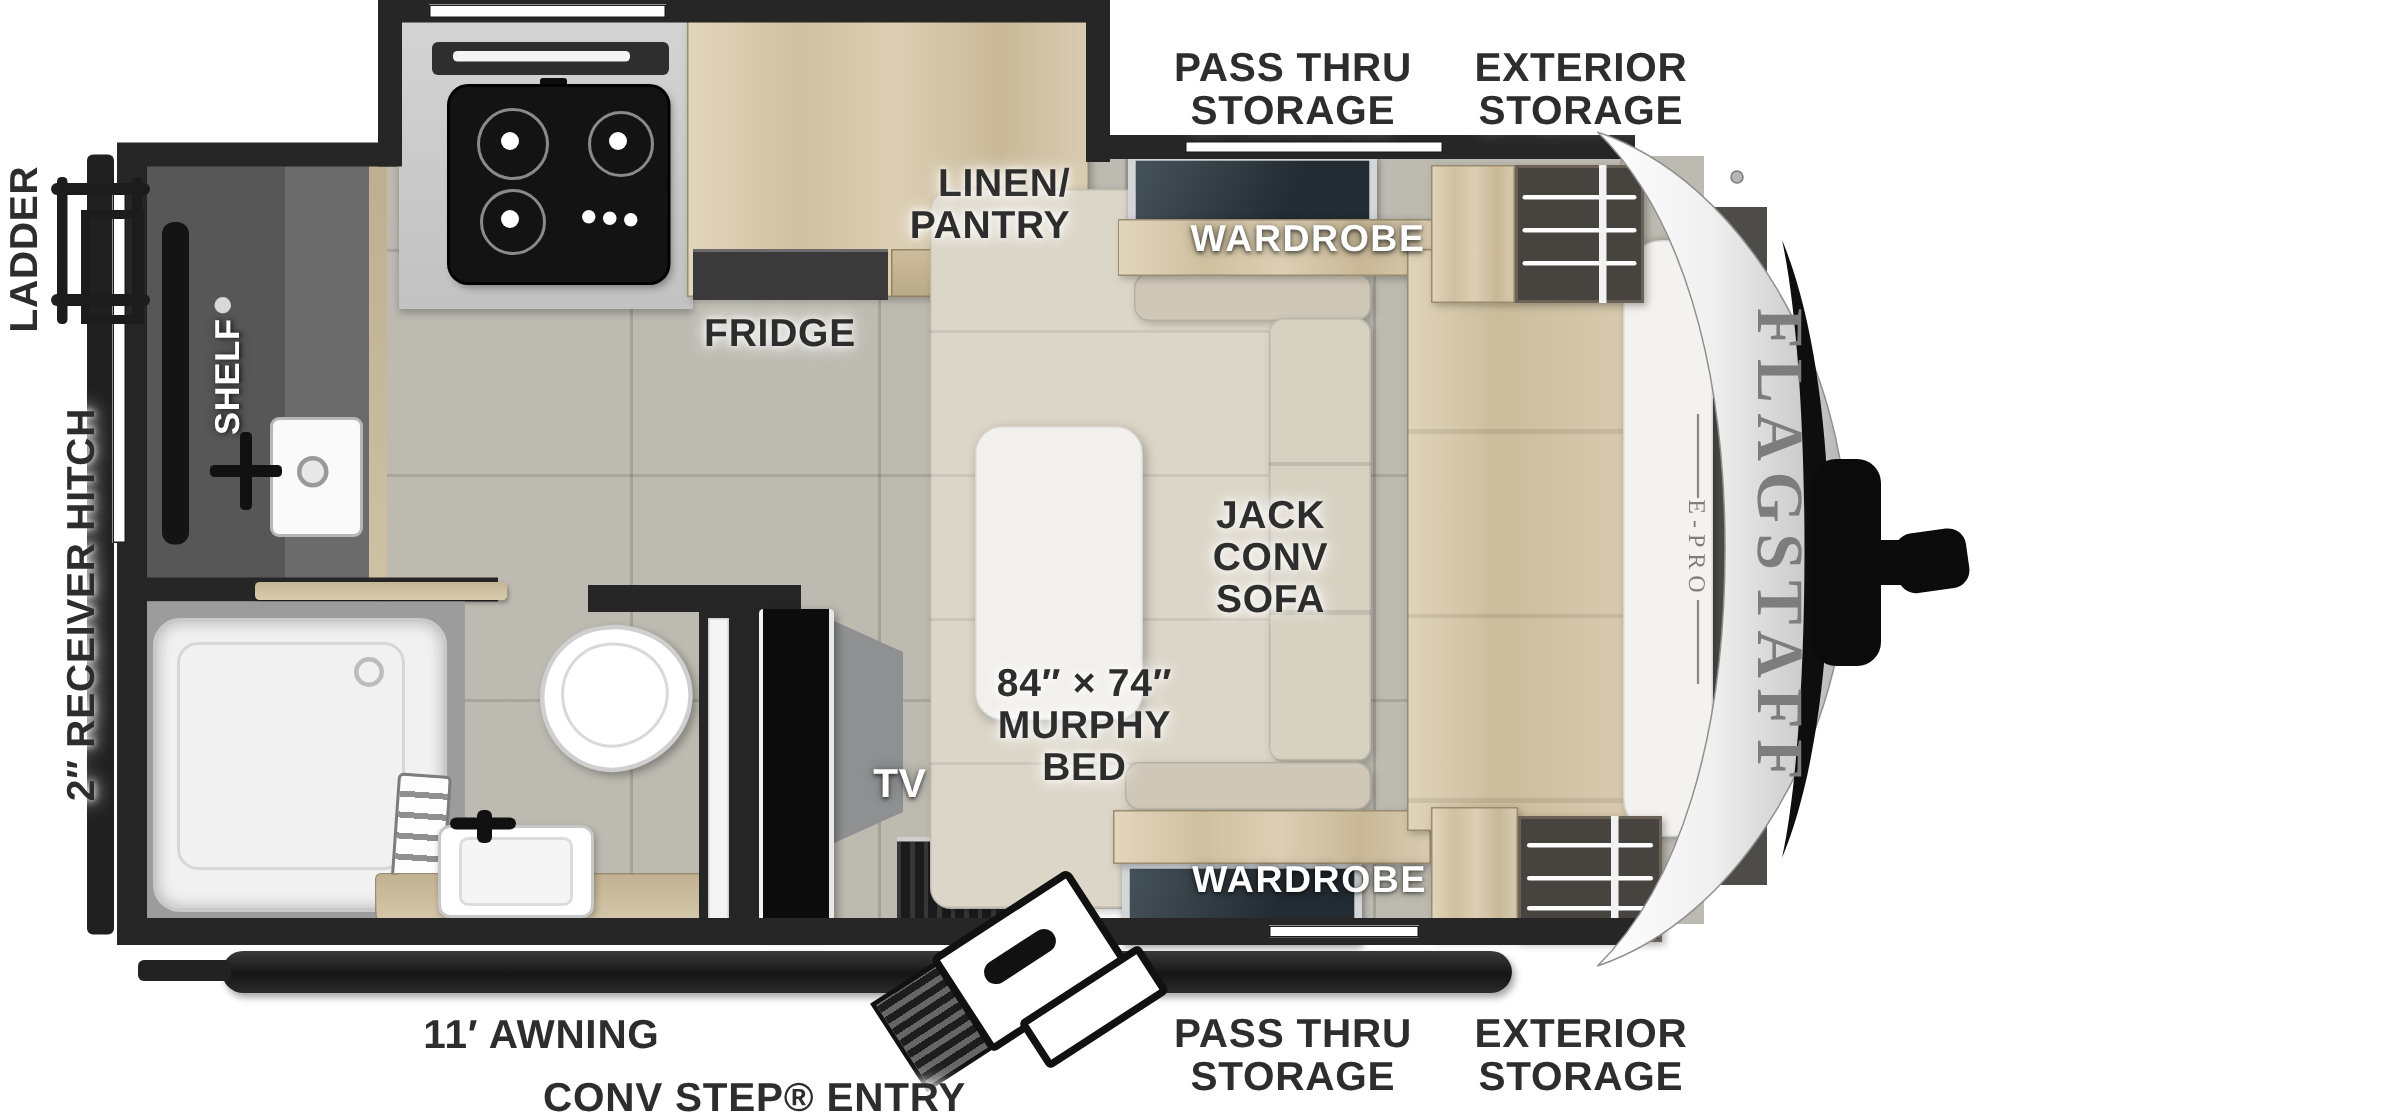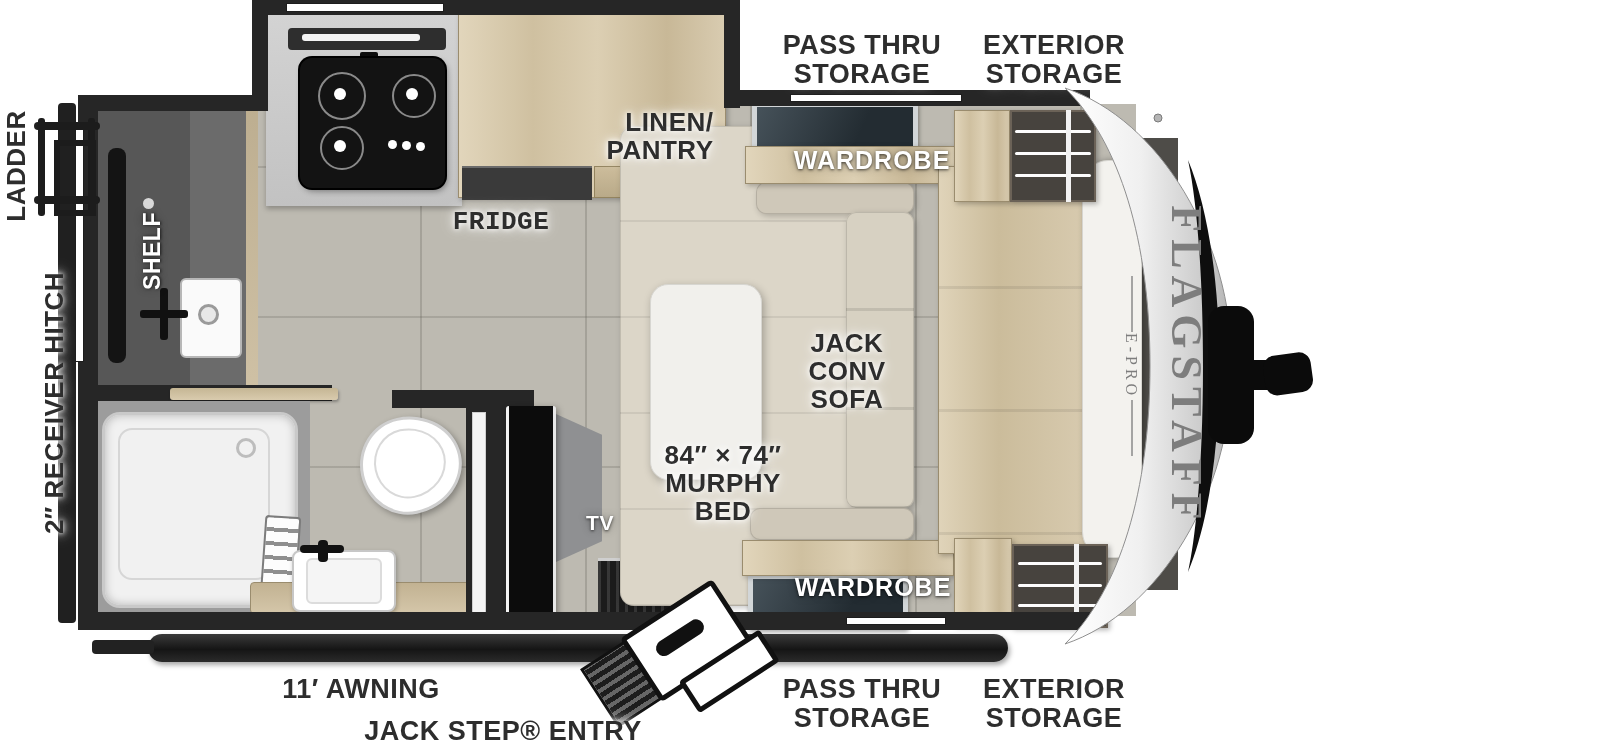--- a/index.html
+++ b/index.html
@@ -188,31 +188,31 @@
 STORAGE</div>
   <div class="lbl big" style="left:1054px;top:60px;">EXTERIOR
 STORAGE</div>
 
   <div class="lbl v" style="left:16px;top:166px;">LADDER</div>
   <div class="lbl v" style="left:54px;top:403px;">2″ RECEIVER HITCH</div>
 
   <div class="lbl v w" style="left:152px;top:251px;font-size:23px;">SHELF</div>
   <div class="lbl" style="left:660px;top:136px;text-align:right;">LINEN/
 PANTRY</div>
-  <div class="lbl" style="left:501px;top:222px;font-family:Liberation Mono, monospace;">FRIDGE</div>
+  <div class="lbl" style="left:520px;top:222px;">FRIDGE</div>
   <div class="lbl w" style="left:872px;top:160px;font-size:25px;letter-spacing:1px;">WARDROBE</div>
   <div class="lbl" style="left:847px;top:371px;">JACK
 CONV
 SOFA</div>
   <div class="lbl" style="left:723px;top:483px;">84″ × 74″
 MURPHY
 BED</div>
-  <div class="lbl w" style="left:600px;top:523px;font-size:21px;">TV</div>
+  <div class="lbl w" style="left:600px;top:523px;font-size:27px;">TV</div>
   <div class="lbl w" style="left:873px;top:587px;font-size:25px;letter-spacing:1px;">WARDROBE</div>
 
   <div class="lbl big" style="left:361px;top:690px;">11′ AWNING</div>
-  <div class="lbl big" style="left:503px;top:732px;">JACK STEP® ENTRY</div>
+  <div class="lbl big" style="left:503px;top:732px;">CONV STEP® ENTRY</div>
   <div class="lbl big" style="left:862px;top:704px;">PASS THRU
 STORAGE</div>
   <div class="lbl big" style="left:1054px;top:704px;">EXTERIOR
 STORAGE</div>
 
 </div>
 
 </body></html>

